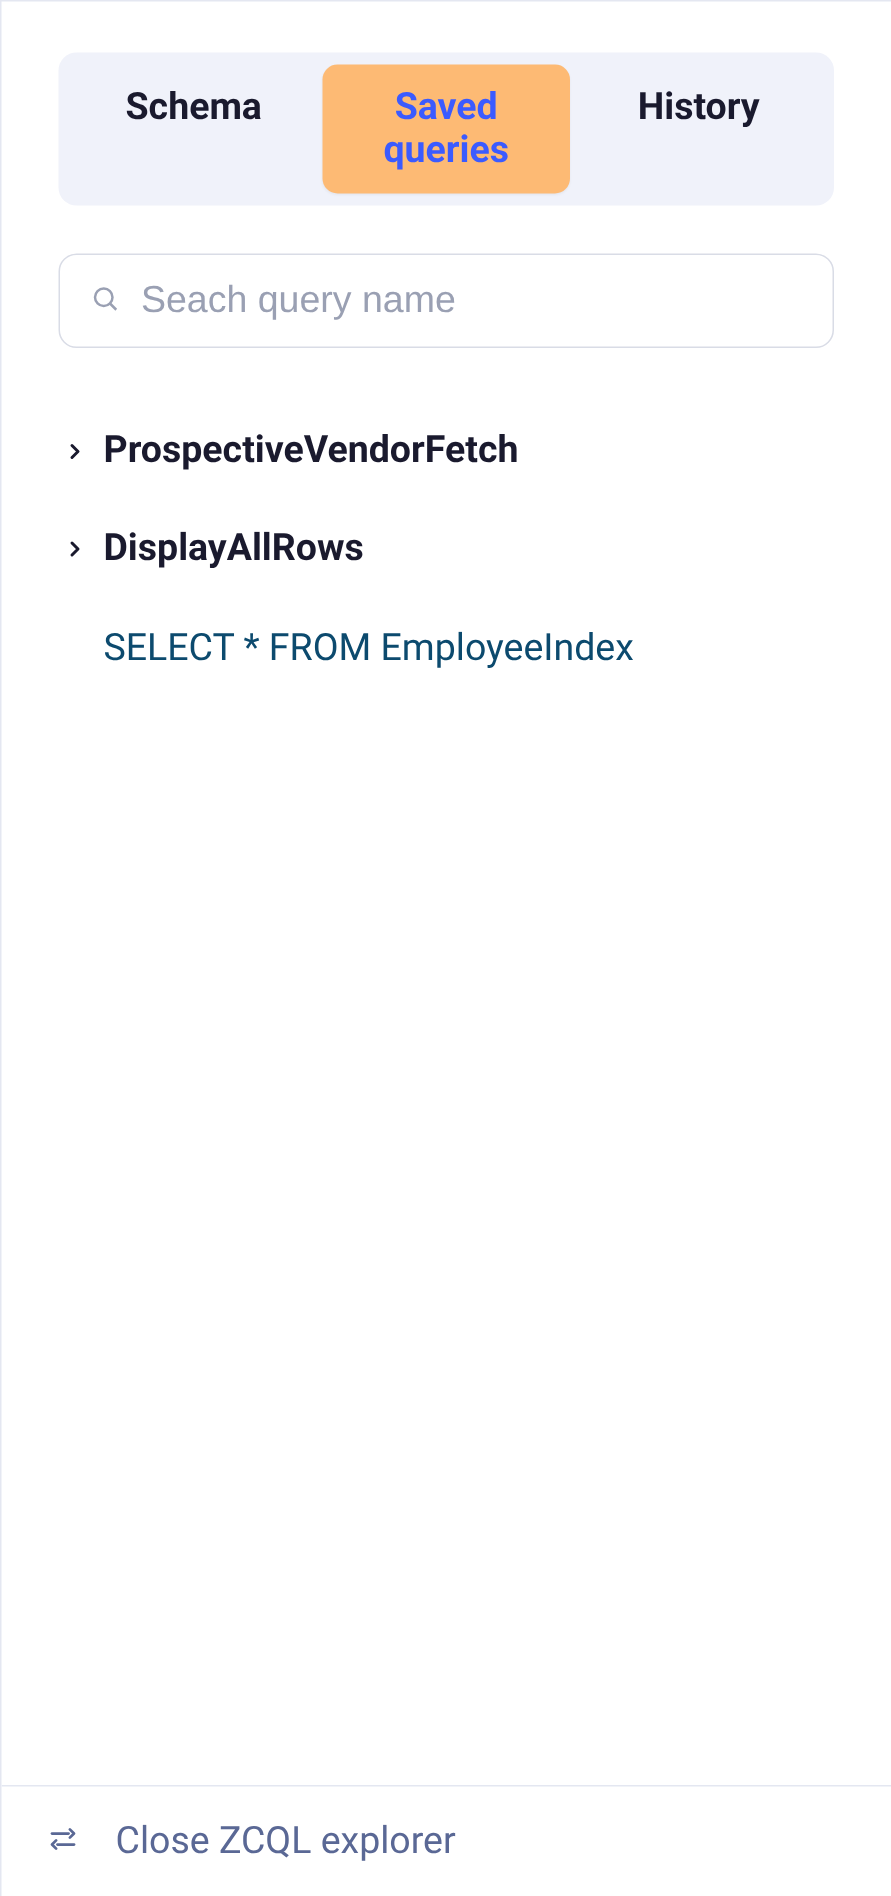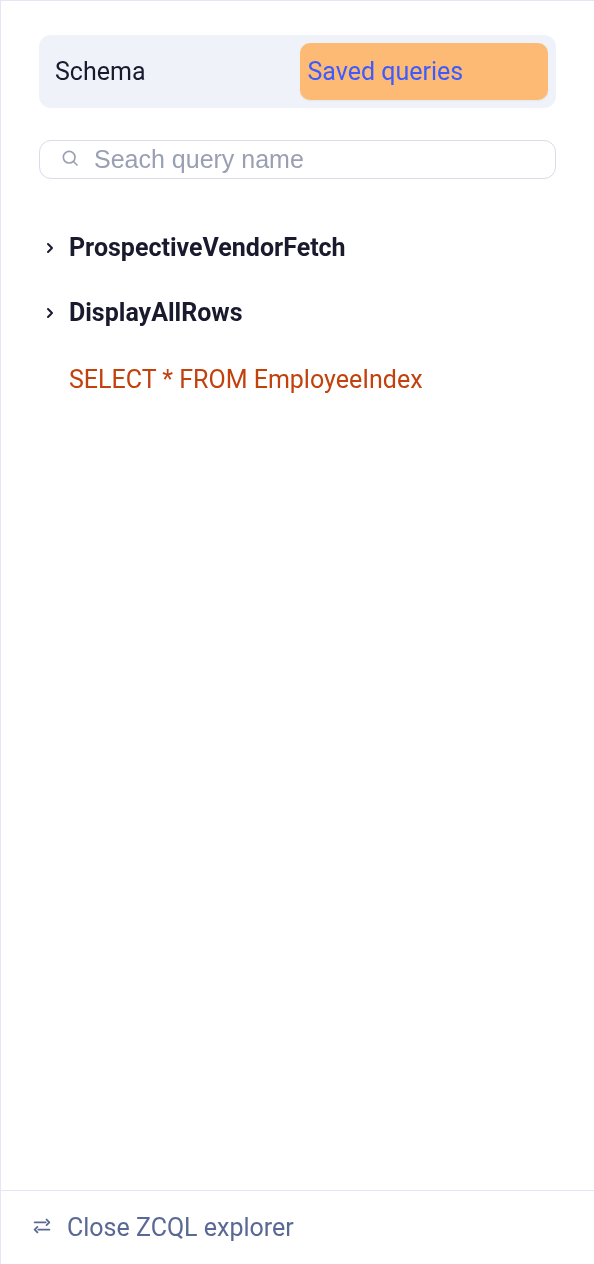--- a/index.html
+++ b/index.html
@@ -26,40 +26,40 @@
     .tabs-container {
       display: flex;
       background: #f0f2fa;
       border-radius: 12px;
       padding: 8px;
       gap: 4px;
       margin-bottom: 32px;
     }
     .tab {
       flex: 1;
-      text-align: left;
+      text-align: center;
       padding: 14px 8px;
       font-size: 25px;
-      font-weight: 400;
+      font-weight: 700;
       color: #1a1a2e;
       border-radius: 10px;
       cursor: pointer;
       user-select: none;
     }
     .tab.active {
       background: #fdba74;
       color: #3b5bff;
       box-shadow: 0 1px 2px rgba(0,0,0,0.05);
     }
     .search-container {
       display: flex;
       align-items: center;
       border: 1.5px solid #d9dce6;
       border-radius: 12px;
-      padding: 4px 20px;
+      padding: 16px 20px;
       margin-bottom: 36px;
       gap: 14px;
     }
     .search-icon svg {
       width: 20px;
       height: 20px;
       stroke: #9aa0b3;
       stroke-width: 2;
       fill: none;
     }
@@ -102,29 +102,29 @@
       stroke-linejoin: round;
     }
     .query-name {
       font-size: 25px;
       font-weight: 700;
       color: #1a1a2e;
     }
     .query-body {
       padding: 20px 0 10px 30px;
       font-size: 25px;
-      color: #c2410c;
+      color: #0c4a6e;
       font-weight: 400;
     }
     .footer {
       border-top: 1.5px solid #e4e7f1;
       padding: 22px 30px;
       display: flex;
       align-items: center;
-      gap: 14px;
+      gap: 24px;
       cursor: pointer;
     }
     .collapse-icon svg {
       width: 22px;
       height: 22px;
       stroke: #5a6895;
       stroke-width: 2;
       fill: none;
       stroke-linecap: round;
       stroke-linejoin: round;
@@ -135,20 +135,21 @@
     }
   </style>
 </head>
 <body>
 
 <div class="main-content">
 
   <div class="tabs-container">
     <div class="tab">Schema</div>
     <div class="tab active">Saved queries</div>
+    <div class="tab">History</div>
   </div>
 
   <div class="search-container">
     <span class="search-icon">
       <svg viewBox="0 0 24 24">
           <circle cx="11" cy="11" r="7"></circle>
           <line x1="21" y1="21" x2="16.2" y2="16.2"></line>
         </svg>
     </span>
     <input class="search-input" type="text" placeholder="Seach query name" style="">

